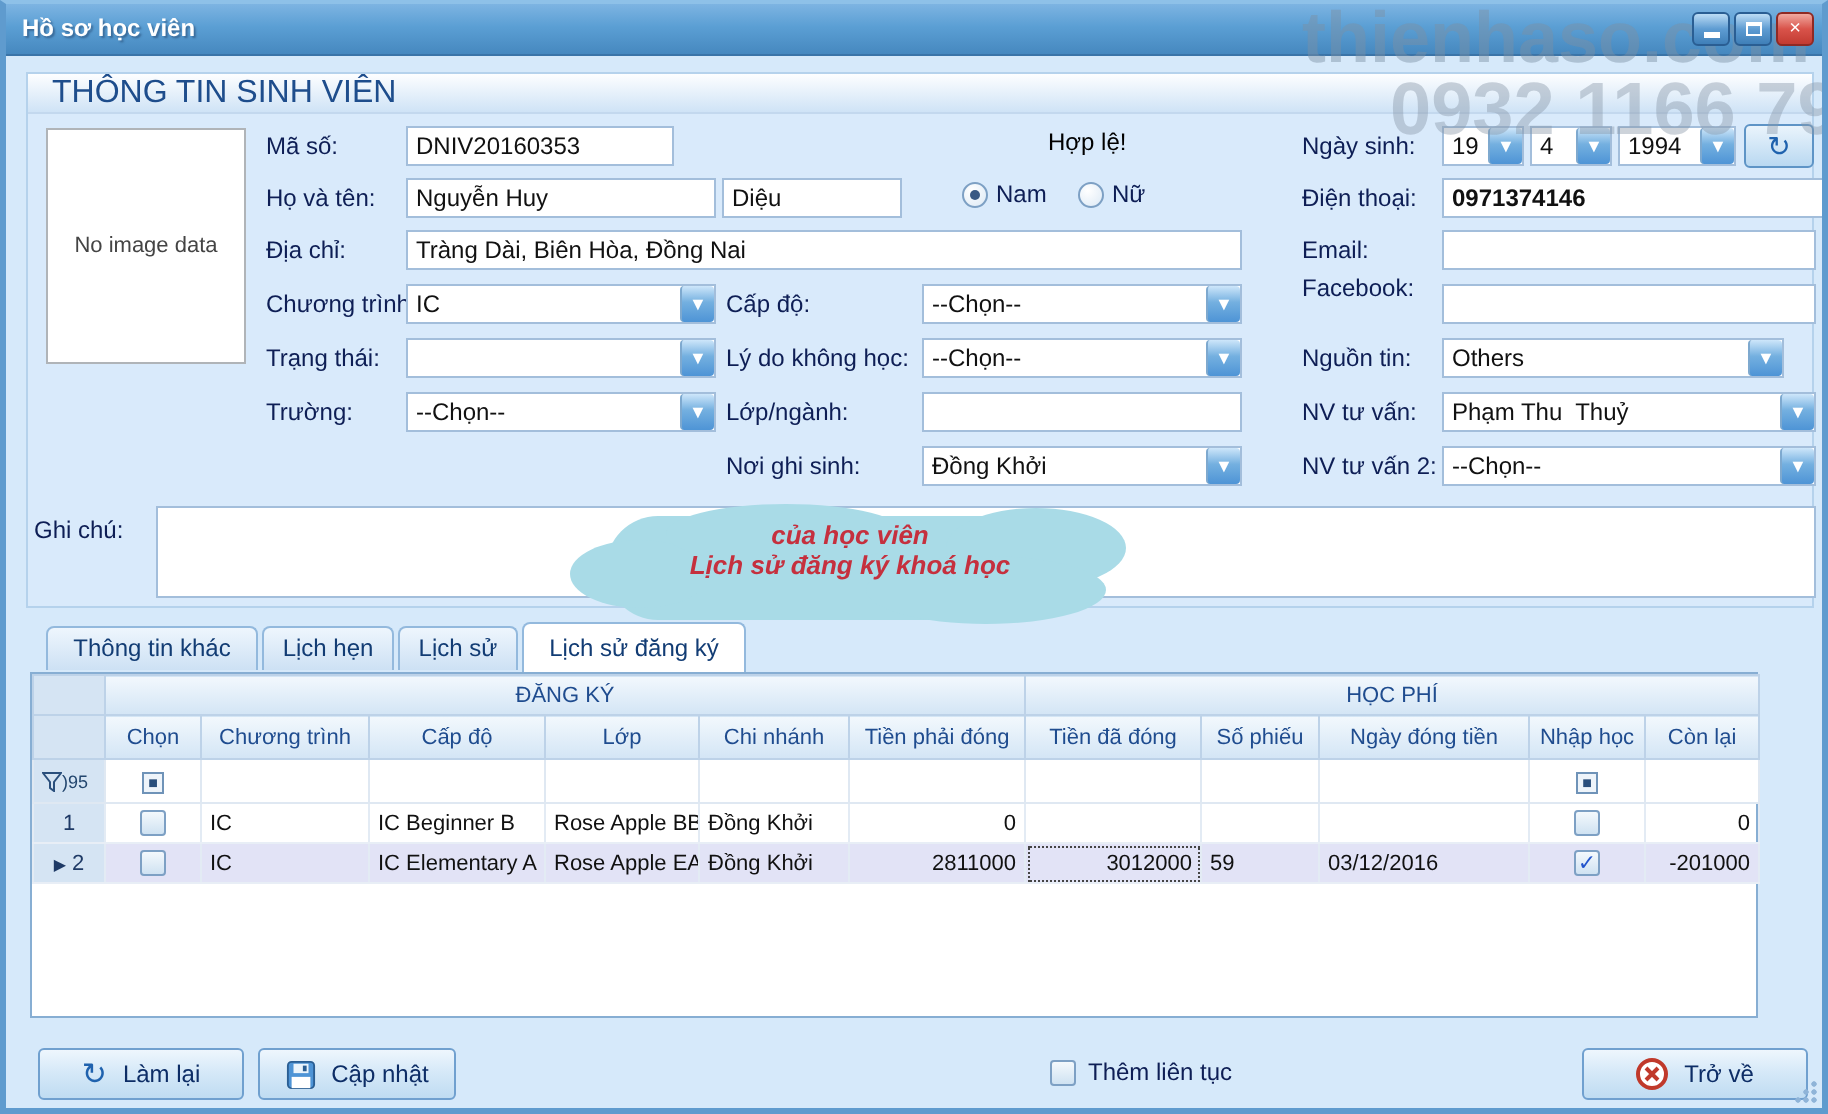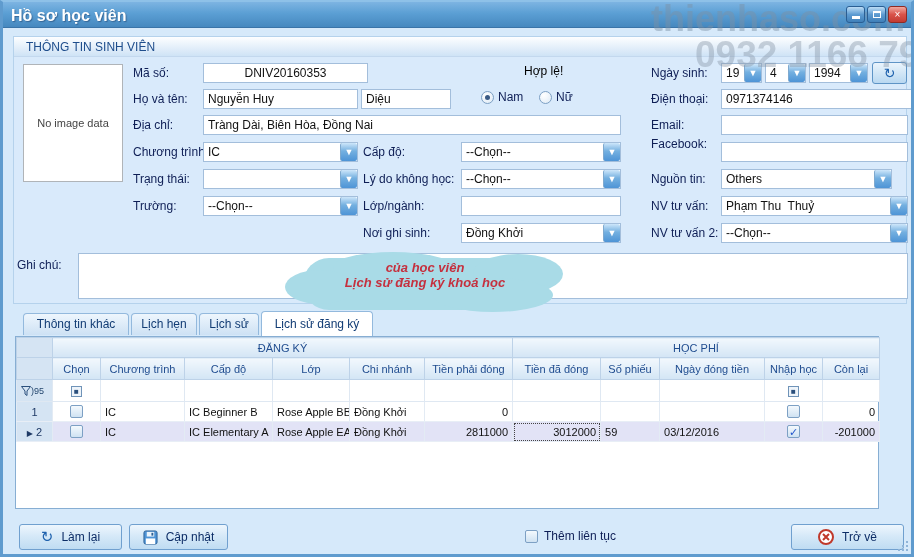--- a/index.html
+++ b/index.html
@@ -7,40 +7,40 @@
   body { font-family:"Liberation Sans","DejaVu Sans",sans-serif; font-size:12px; }
 
   .win { position:relative; width:914px; height:557px; overflow:hidden;
          background:#d6e9fa; border:3px solid #5f9bce; border-top:2px solid #8ec1e8; }
 
   
   .titlebar { position:absolute; left:0; top:0; width:908px; height:26px;
               background:linear-gradient(180deg,#7db4e2 0%,#5b9fd4 45%,#4688bf 100%);
               border-bottom:1px solid #3a74a8; }
   .title-text { position:absolute; left:8px; top:5px; color:#fff; font-weight:bold;
-                font-size:16px; text-shadow:1px 1px 1px rgba(30,60,100,.5); }
+                font-size:12px; text-shadow:1px 1px 1px rgba(30,60,100,.5); }
   .winbtns { position:absolute; right:4px; top:4px; display:flex; gap:2px; z-index:40; }
   .wbtn { width:19px; height:17px; border:1px solid #2a5e93; border-radius:3px;
           background:linear-gradient(180deg,#bcdcf5,#5e9cd2 50%,#3f7fb8);
           color:#fff; font-size:10px; line-height:15px; text-align:center; cursor:pointer; }
   .wbtn.close { background:linear-gradient(180deg,#f0a9a0,#d9534a 50%,#c23b32); border-color:#8f2a24; }
   .wbtn .maxbox { display:inline-block; width:8px; height:7px; border:1px solid #fff; border-top:2px solid #fff; margin-top:4px; }
   .wbtn .minbar { display:inline-block; width:8px; height:3px; background:#fff; margin-top:9px; }
 
   
   .watermark { position:absolute; z-index:30; pointer-events:none; font-weight:bold;
                color:rgba(125,145,165,.45); white-space:nowrap; }
   .wm1 { left:648px; top:-4px; font-size:36px; }
   .wm2 { left:692px; top:32px; font-size:37px; color:rgba(135,150,168,.42); }
 
   
   .groupbox { position:absolute; left:10px; top:34px; width:894px; height:268px;
               border:1px solid #b5d2ec; background:#d9eafb; }
   .group-hd { height:20px; background:linear-gradient(180deg,#fdfeff,#cfe3f6);
-              border-bottom:1px solid #c3d8ee; color:#1e4d8c; font-size:12px;
+              border-bottom:1px solid #c3d8ee; color:#1e4d8c; font-size:16px;
               line-height:20px; padding-left:12px; }
 
   .photo { position:absolute; left:20px; top:62px; width:100px; height:118px;
            background:#fff; border:1px solid #b0b4b8; color:#444; font-size:11px;
            display:flex; align-items:center; justify-content:center; }
 
   .lbl { position:absolute; color:#0e1e55; white-space:nowrap; }
   .blue-note { position:absolute; color:#000000;margin-left:40px; }
 
   .tbox { position:absolute; height:20px; border:1px solid #a3bedb; background:#fff;
@@ -139,21 +139,21 @@
 
   <div class="groupbox">
     <div class="group-hd">THÔNG TIN SINH VIÊN</div>
   </div>
 
   <div class="photo">
     <span>No image data</span>
   </div>
 
   <span class="lbl" style="left:130px;top:64px">Mã số:</span>
-  <input class="tbox" style="left: 200px; top: 61px; width: 165px; text-align: center;" value="DNIV20160353">
+  <input class="tbox" style="left: 200px; top: 61px; width: 134px;" value="DNIV20160353">
   <span class="blue-note" style="left:481px;top:62px">Hợp lệ!</span>
   <span class="lbl" style="left:648px;top:64px">Ngày sinh:</span>
   <div class="combo" style="left:718px;top:61px;width:41px">
     <span class="combo-val">19</span>
     <span class="combo-btn">▼</span>
   </div>
   <div class="combo" style="left:762px;top:61px;width:41px">
     <span class="combo-val">4</span>
     <span class="combo-btn">▼</span>
   </div>
@@ -168,21 +168,21 @@
   <input class="tbox" style="left: 358px; top: 87px; width: 90px;" value="Diệu">
   <span class="radio on" style="left:478px;top:88px">
     <span class="rdot"></span>
     <span>Nam</span>
   </span>
   <span class="radio" style="left:536px;top:88px">
     <span class="rdot"></span>
     <span>Nữ</span>
   </span>
   <span class="lbl" style="left:648px;top:90px">Điện thoại:</span>
-  <input class="tbox" style="left: 718px; top: 87px; width: 193px;" value="0971374146">
+  <input class="tbox" style="left: 718px; top: 87px; width: 193px; font-weight: bold;" value="0971374146">
 
   <span class="lbl" style="left:130px;top:116px">Địa chỉ:</span>
   <input class="tbox" style="left: 200px; top: 113px; width: 418px;" value="Tràng Dài, Biên Hòa, Đồng Nai">
   <span class="lbl" style="left:648px;top:116px">Email:</span>
   <input class="tbox" style="left: 718px; top: 113px; width: 187px;" value="">
 
   <span class="lbl" style="left:130px;top:143px">Chương trình:</span>
   <div class="combo" style="left:200px;top:140px;width:155px">
     <span class="combo-val">IC</span>
     <span class="combo-btn">▼</span>

